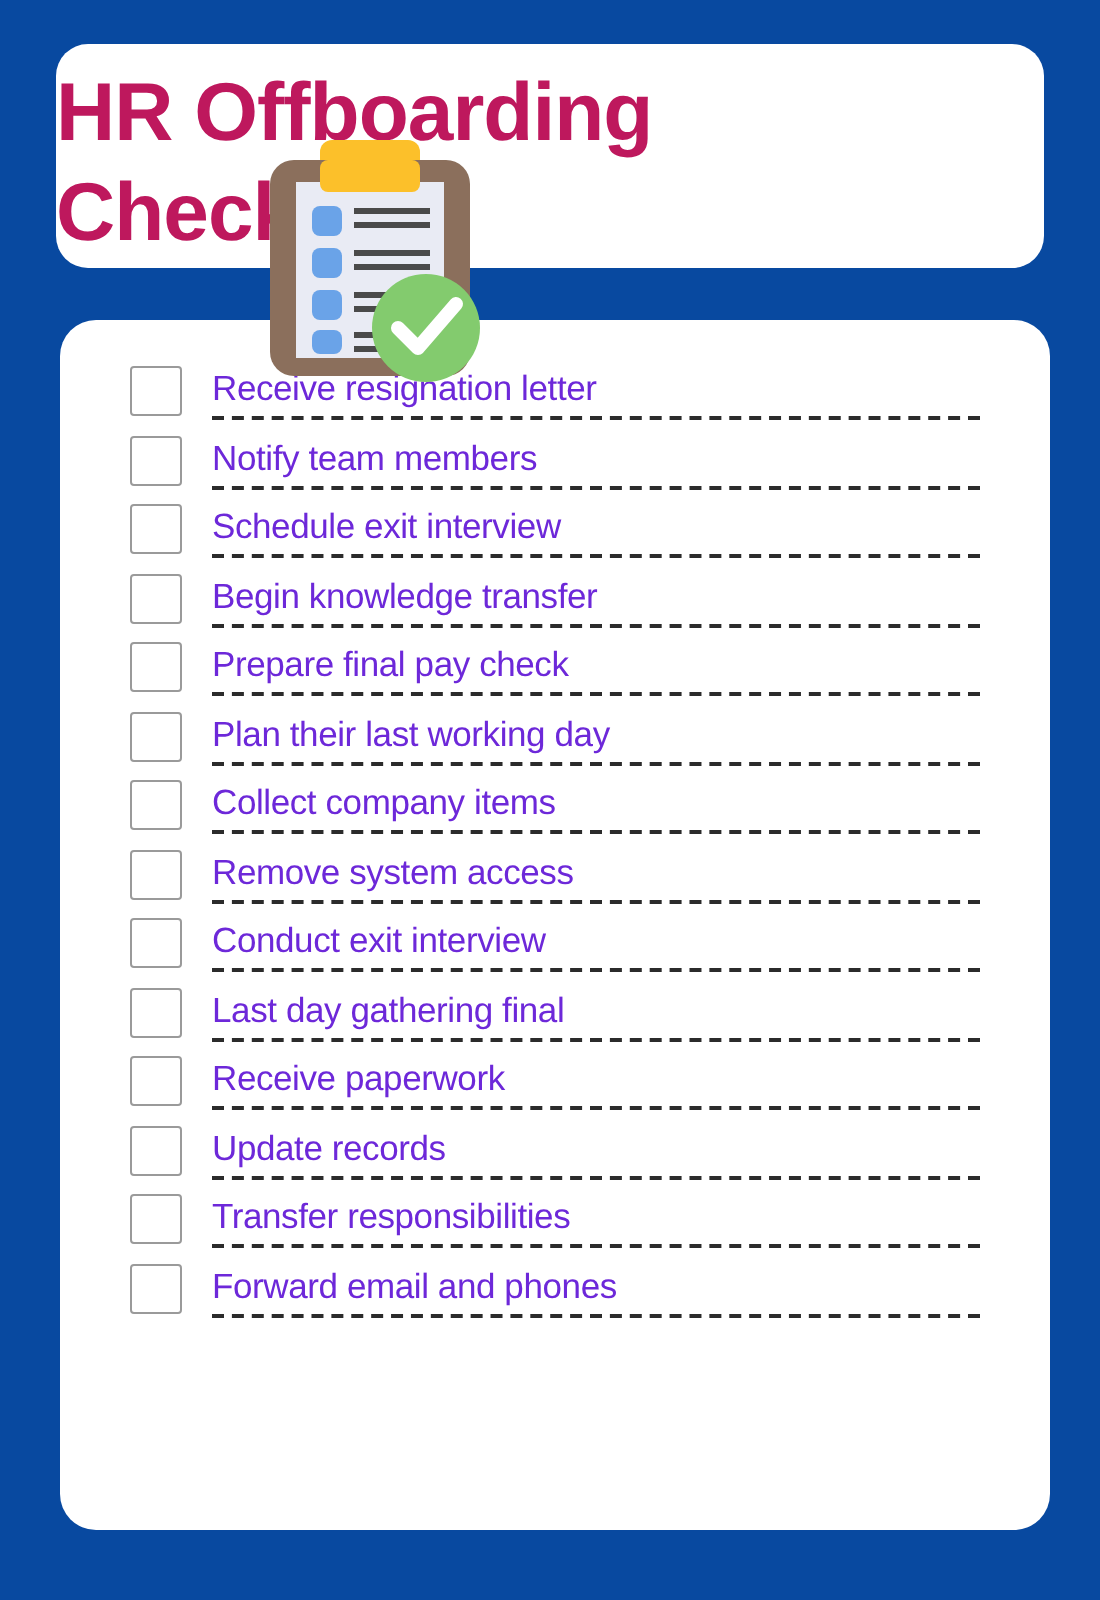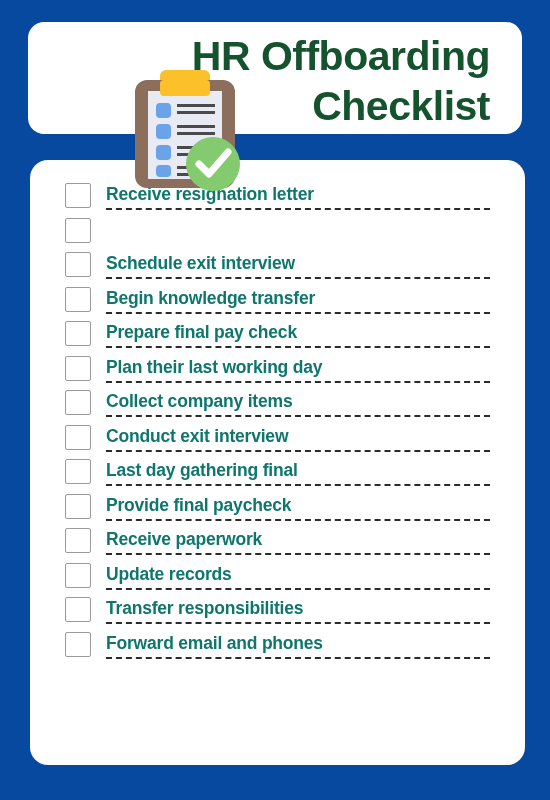--- a/index.html
+++ b/index.html
@@ -27,22 +27,21 @@
     border-radius: 16px;
   }
 
   .title-block {
     position: absolute;
     left: 0;
     top: 0;
     width: 494px;
     height: 112px;
     padding: 9px 32px 0 0;
-    text-align: right;
-    color: #14532d;
+    color: #be185d;
     font-weight: 700;
     letter-spacing: -0.5px;
     line-height: 50px;
   }
 
   .title-line {
     display: block;
     font-size: 41px;
     white-space: nowrap;
   }
@@ -86,22 +85,22 @@
     margin-left: 15px;
     border-bottom: 2px dashed #2b2b2b;
     height: 28px;
     padding-bottom: 0;
     position: relative;
   }
 
   .item-label {
     display: block;
     font-size: 17.5px;
-    font-weight: 700;
-    color: #0f766e;
+    font-weight: 400;
+    color: #6d28d9;
     line-height: 24px;
     letter-spacing: -0.2px;
     white-space: nowrap;
   }
 
   
   .clipboard {
     position: absolute;
     left: 126px;
     top: 62px;
@@ -156,20 +155,23 @@
 
     <div class="item">
       <div class="checkbox"></div>
       <div class="item-text-wrap">
         <span class="item-label">Receive resignation letter</span>
       </div>
     </div>
 
     <div class="item">
       <div class="checkbox"></div>
+      <div class="item-text-wrap">
+        <span class="item-label">Notify team members</span>
+      </div>
     </div>
 
     <div class="item">
       <div class="checkbox"></div>
       <div class="item-text-wrap">
         <span class="item-label">Schedule exit interview</span>
       </div>
     </div>
 
     <div class="item">
@@ -193,41 +195,41 @@
       </div>
     </div>
 
     <div class="item">
       <div class="checkbox"></div>
       <div class="item-text-wrap">
         <span class="item-label">Collect company items</span>
       </div>
     </div>
 
+    <div class="item">
+      <div class="checkbox"></div>
+      <div class="item-text-wrap">
+        <span class="item-label">Remove system access</span>
+      </div>
+    </div>
 
     <div class="item">
       <div class="checkbox"></div>
       <div class="item-text-wrap">
         <span class="item-label">Conduct exit interview</span>
       </div>
     </div>
 
     <div class="item">
       <div class="checkbox"></div>
       <div class="item-text-wrap">
         <span class="item-label">Last day gathering final</span>
       </div>
     </div>
 
-    <div class="item">
-      <div class="checkbox"></div>
-      <div class="item-text-wrap">
-        <span class="item-label">Provide final paycheck</span>
-      </div>
-    </div>
 
     <div class="item">
       <div class="checkbox"></div>
       <div class="item-text-wrap">
         <span class="item-label">Receive paperwork</span>
       </div>
     </div>
 
     <div class="item">
       <div class="checkbox"></div>

